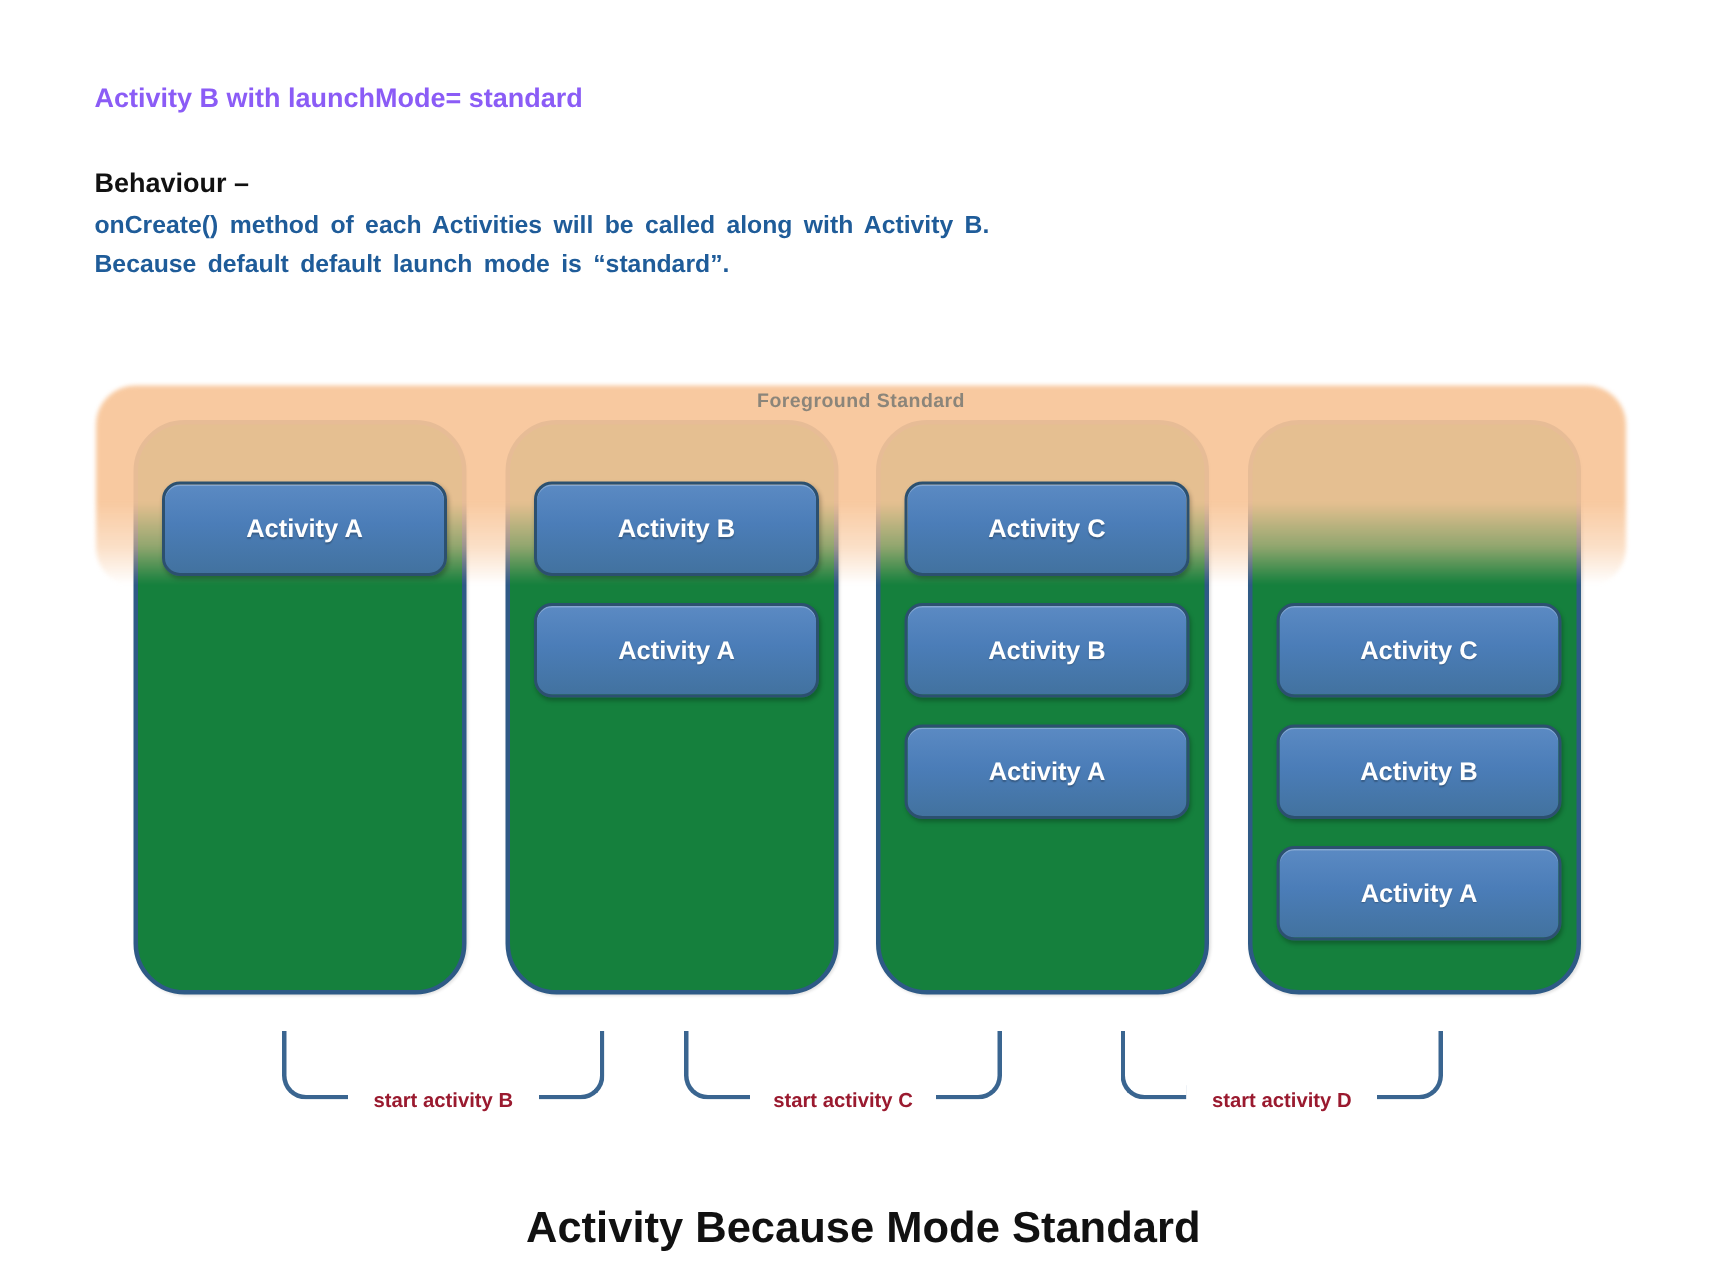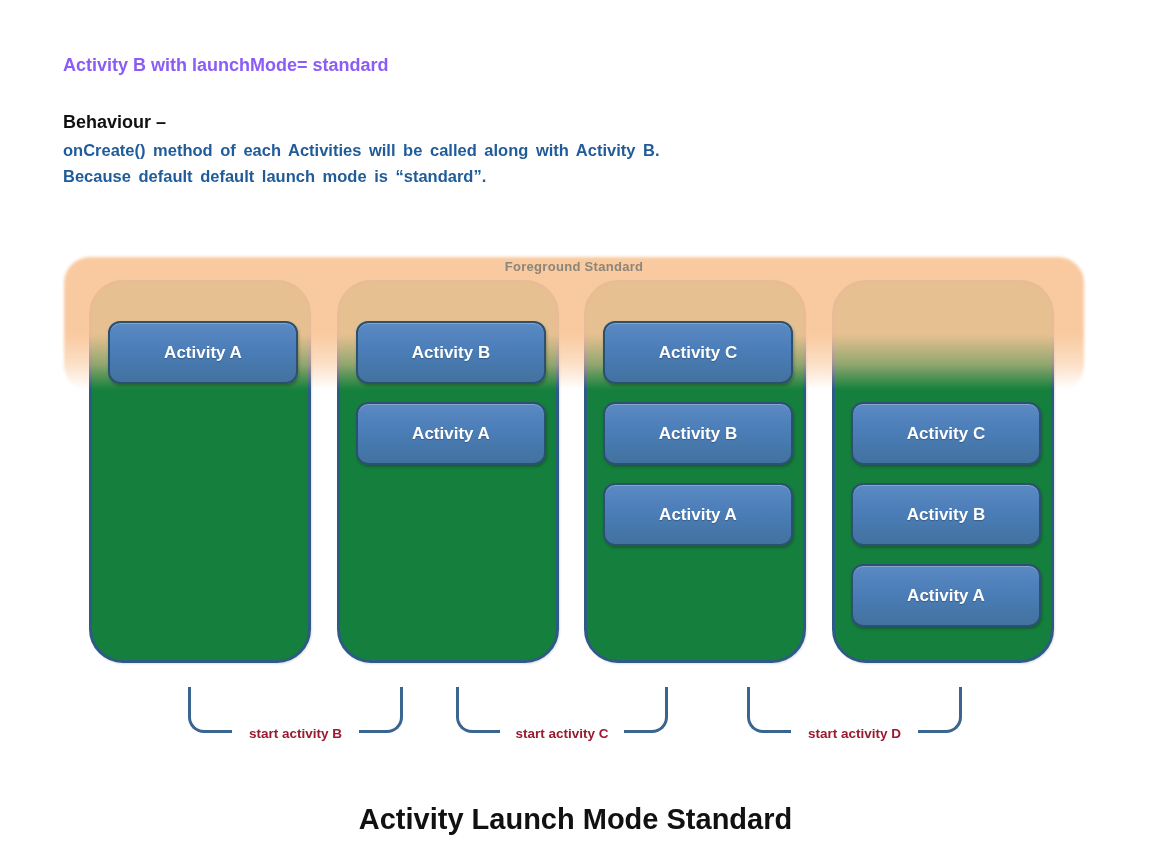--- a/index.html
+++ b/index.html
@@ -119,13 +119,13 @@
     <div class="bracket-label">start activity B</div>
   </div>
   <div class="bracket bkt-3">
     <div class="hook-l"></div>
     <div class="hook-r"></div>
     <div class="bracket-label">start activity D</div>
   </div>
 
 </div>
 
-<div class="footer-title">Activity Launch Mode Standard</div>
+<div class="footer-title">Activity Because Mode Standard</div>
 
 </body></html>

